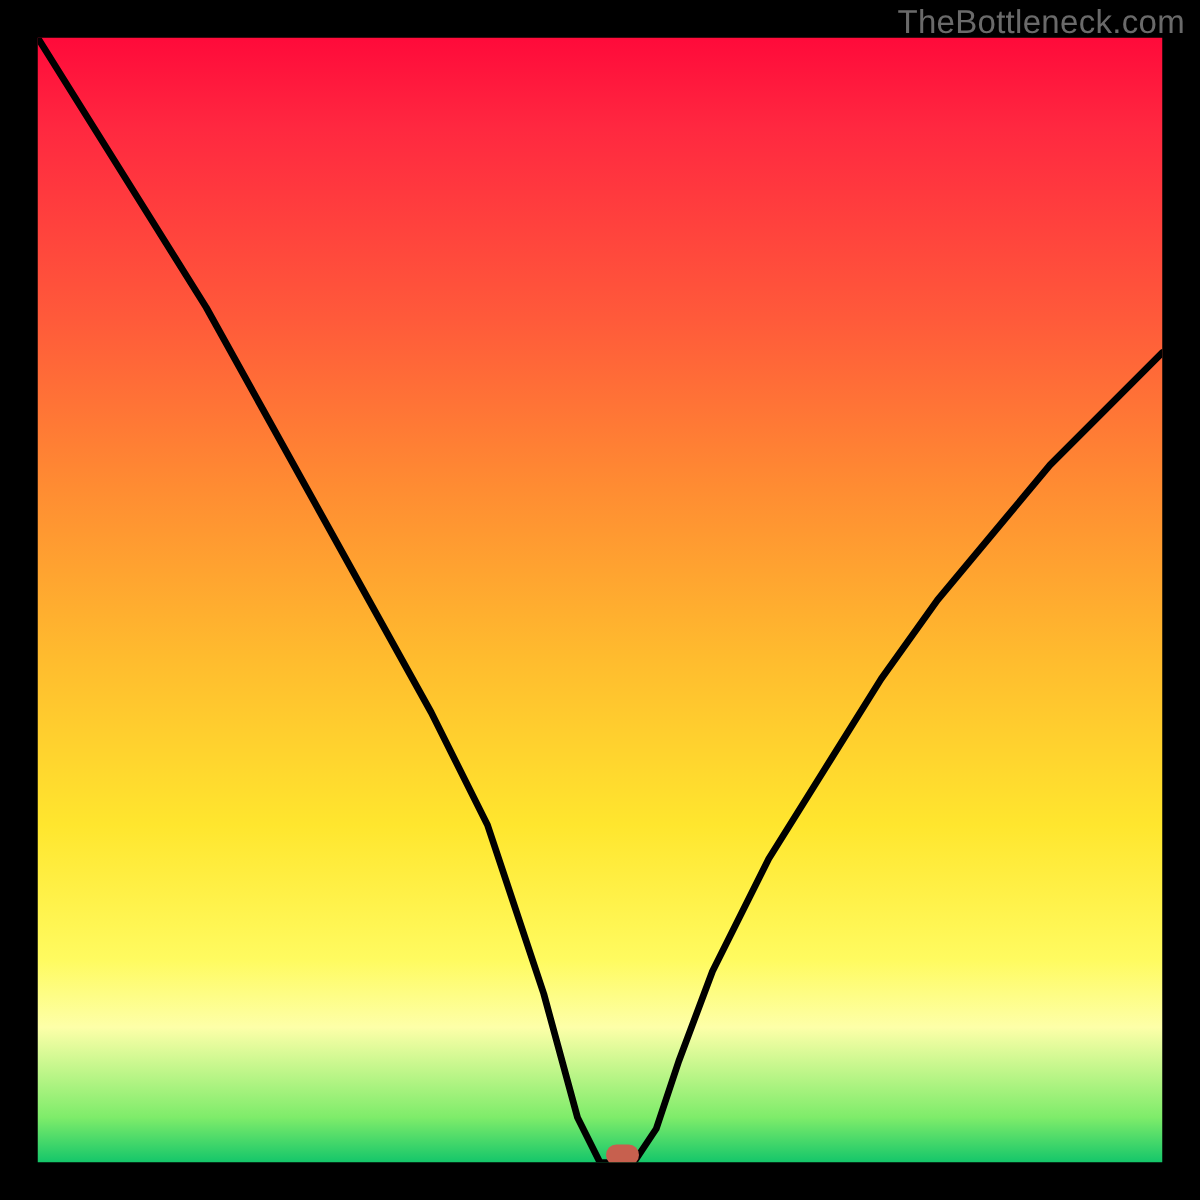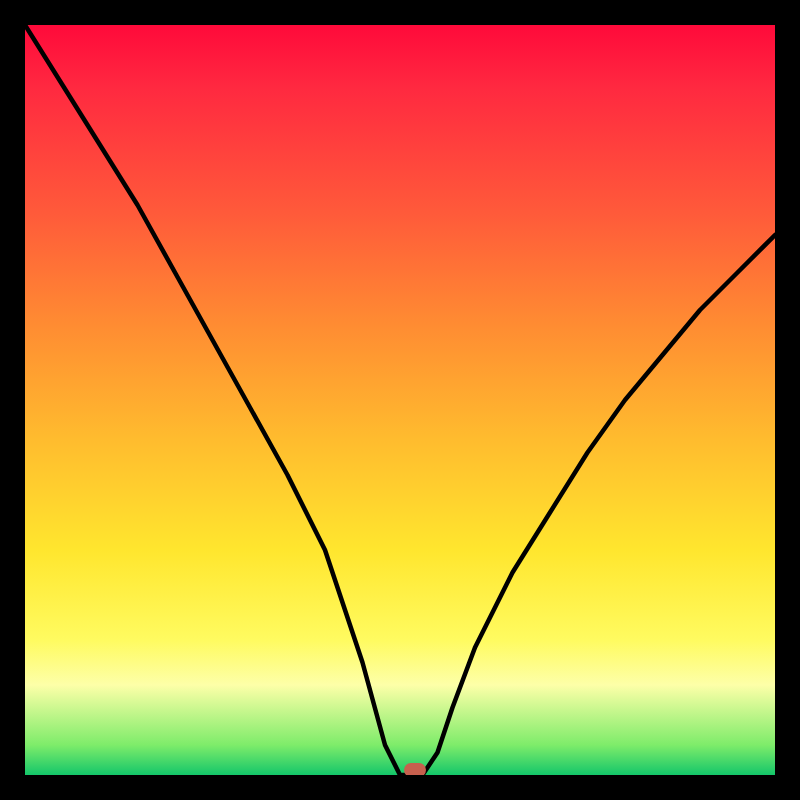--- a/index.html
+++ b/index.html
@@ -81,20 +81,21 @@
     letter-spacing: 0.2px;
     font-weight: 500;
     user-select: none;
   }
 </style>
 </head>
 <body>
 
 <div class="frame">
 
+  <div class="attribution">TheBottleneck.com</div>
 
   <div class="plot">
     <div class="bg">
       <div class="main-gradient"></div>
     </div>
 
     <svg class="svg-layer" viewBox="0 0 750 750" preserveAspectRatio="none">
       <path id="curve-path" class="curve" d="M0.0 0.0 L37.5 60.0 L75.0 120.0 L112.5 180.0 L150.0 247.5 L187.5 315.0 L225.0 382.5 L262.5 450.0 L300.0 525.0 L337.5 637.5 L360.0 720.0 L375.0 750.0 L397.5 750.0 L412.5 727.5 L427.5 682.5 L450.0 622.5 L487.5 547.5 L525.0 487.5 L562.5 427.5 L600.0 375.0 L637.5 330.0 L675.0 285.0 L712.5 247.5 L750.0 210.0"></path>
       <rect id="marker-rect" class="marker" rx="7" ry="7" x="379.0" y="738.0" width="22" height="14"></rect>
     </svg>

